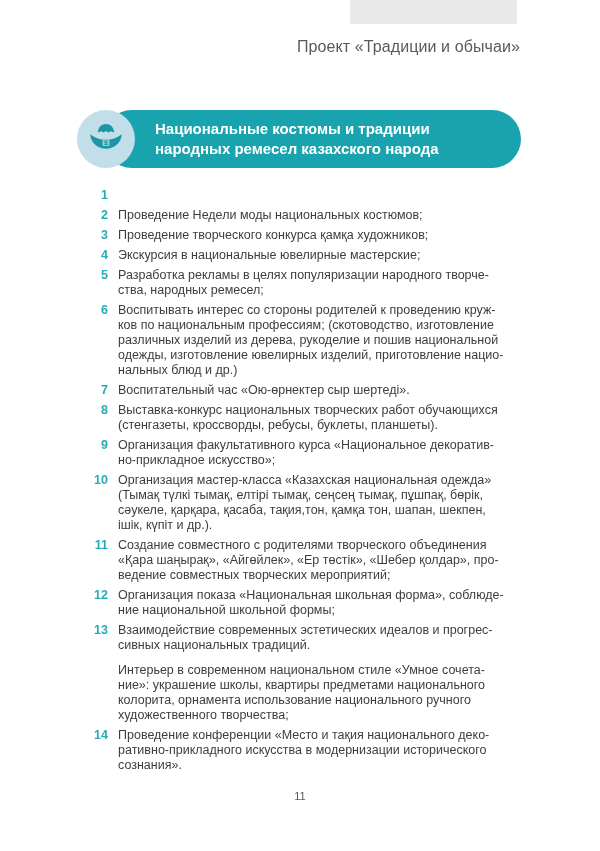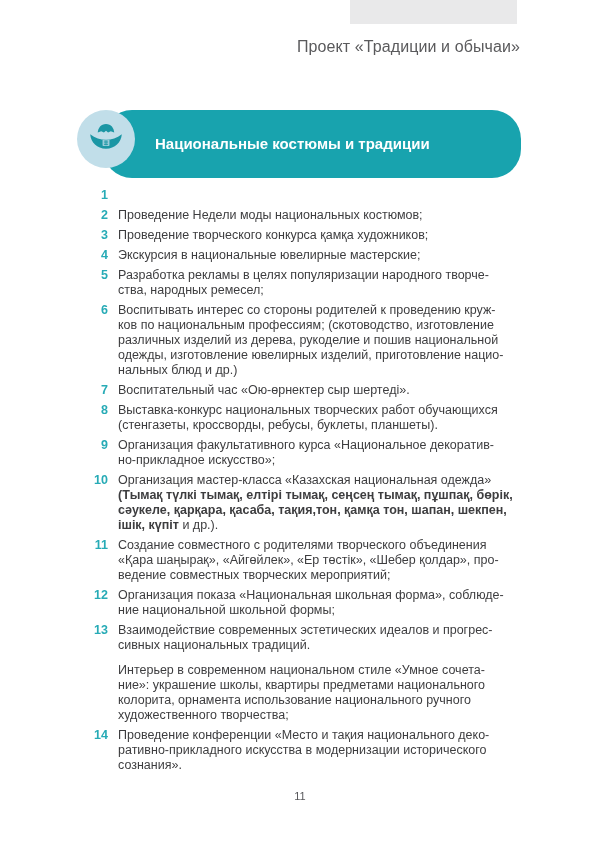--- a/index.html
+++ b/index.html
@@ -21,21 +21,21 @@
   .header-label {
     position: absolute;
     top: 38px; right: 80px;
     font-size: 16px;
     color: #5a5a5c;
     letter-spacing: 0.1px;
   }
   .banner {
     position: absolute;
     left: 103px; top: 110px;
-    width: 418px; height: 68px;
+    width: 418px; height: 58px;
     background: #18a3ae;
     border-radius: 29px;
     display: flex;
     align-items: center;
     padding-left: 52px;
   }
   .banner-title {
     color: #ffffff;
     font-weight: 700;
     font-size: 15px;
@@ -67,21 +67,21 @@
     line-height: 15px;
     color: #27abb6;
   }
   .txt {
     margin-left: 10px;
     font-size: 12.5px;
     line-height: 15px;
     color: #3d3d3f;
     white-space: pre;
   }
-  .txt .bold { font-weight: 700; }
+  .txt .bold { font-weight: 400; }
   .cont { margin-top: 10px; white-space: pre; }
   .pagenum {
     position: absolute;
     top: 790px; left: 0;
     width: 100%;
     text-align: center;
     font-size: 11px;
     color: #57575a;
   }
 </style>
@@ -90,20 +90,21 @@
 
 <div class="page">
 
   <div class="topbox"></div>
 
   <div class="header-label">Проект «Традиции и обычаи»</div>
 
   <div class="banner">
     <div class="banner-title">
       <div>Национальные костюмы и традиции</div>
+      <div>народных ремесел казахского народа</div>
     </div>
   </div>
 
   <div class="badge">
     <span>
       <svg viewBox="0 0 64 64" xmlns="http://www.w3.org/2000/svg">
 
         <path d="M32 13 C24.5 13 20.5 19 20 25.5 L25 23.5 L29 25.5 L32 23 L35 25.5 L39 23.5 L44 25.5 C43.5 19 39.5 13 32 13 Z" fill="#1b96a4"></path>
 
         <path d="M9 28 C16 33.5 24 36 32 36 C40 36 48 33.5 55 28 C54 40 45 49 32 49 C19 49 10 40 9 28 Z" fill="#1b96a4"></path>

